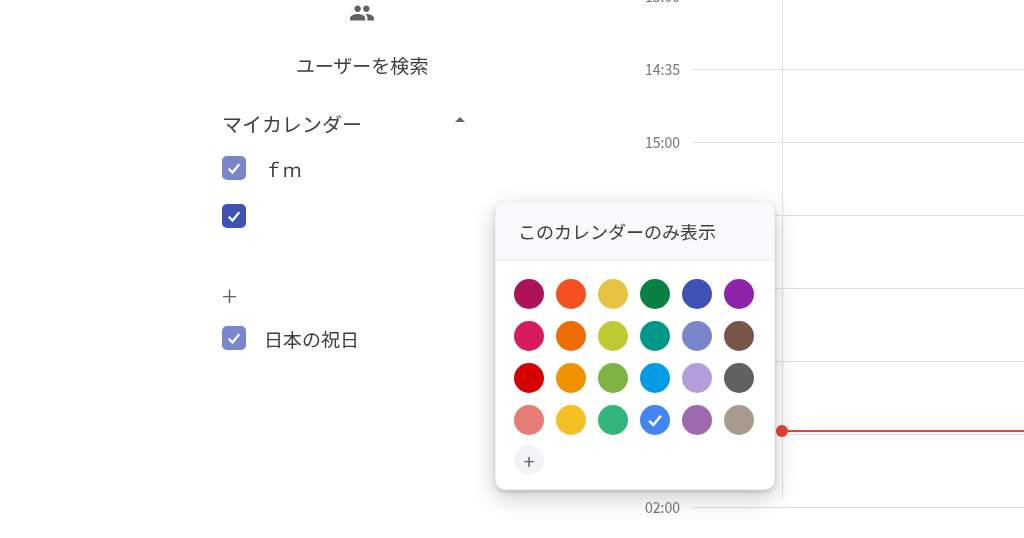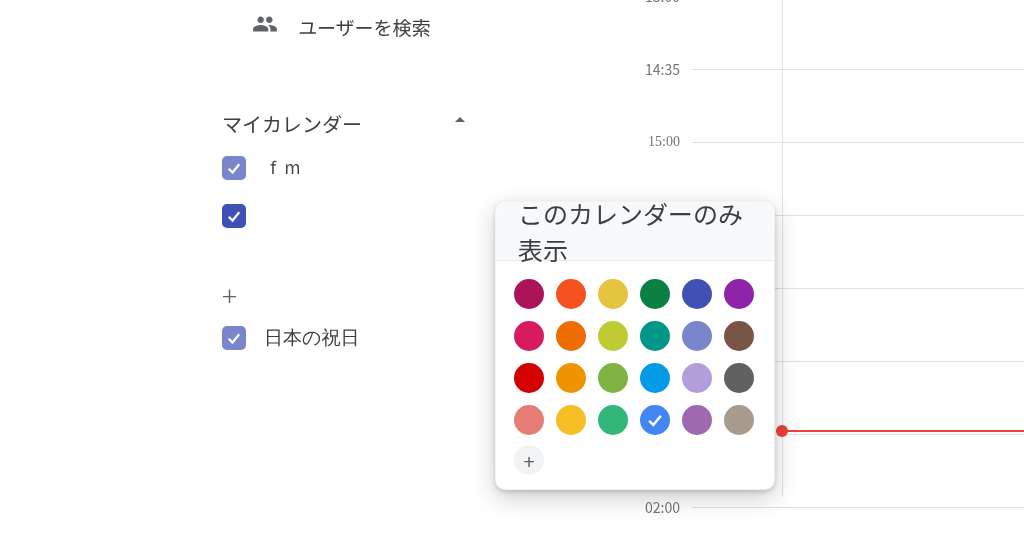--- a/index.html
+++ b/index.html
@@ -24,20 +24,21 @@
 
   .search-row {
     display: flex;
     align-items: center;
     gap: 20px;
     height: 52px;
     color: #3c4043;
     font-size: 19px;
     margin-bottom: 34px;
     padding-left: 30px;
+    flex-direction: column;
   }
   .search-row .icon svg {
     width: 26px;
     height: 26px;
     fill: #5f6368;
   }
 
   .section-header {
     display: flex;
     align-items: flex-end;
@@ -53,21 +54,20 @@
   }
   .section-header .add-icon {
     font-size: 28px;
     line-height: 1;
     color: #5f6368;
     font-weight: 300;
   }
 
   .cal-list {
     margin-top: 6px;
-    font-family: Liberation Serif, serif;
   }
   .cal-item {
     display: flex;
     align-items: center;
     gap: 18px;
     height: 48px;
     font-size: 19px;
     cursor: pointer;
   }
   .cal-item .cal-checkbox {
@@ -154,21 +154,21 @@
     background: #ffffff;
     border-radius: 10px;
     box-shadow: 0 2px 4px rgba(0,0,0,0.15), 0 8px 24px rgba(0,0,0,0.2);
     border: 1px solid rgba(0,0,0,0.05);
   }
   .popover-header {
     height: 58px;
     display: flex;
     align-items: center;
     padding: 0 22px;
-    font-size: 25px;
+    font-size: 18px;
     border-bottom: 1px solid #e8eaed;
     border-radius: 10px 10px 0 0;
     background: #f8f9fa;
     cursor: pointer;
   }
   .color-grid-wrap {
     padding: 18px 18px 14px 18px;
   }
   .color-grid {
     display: grid;
@@ -205,21 +205,21 @@
     justify-content: center;
     cursor: pointer;
   }
 </style>
 </head>
 <body>
 
 <div class="time-col" id="time-col">
     <div class="time-label" style="top: 36.5px;">13:00</div>
     <div class="time-label" style="top: 109.5px;">14:35</div>
-    <div class="time-label" style="top: 182.5px; font-family: Liberation Serif, serif;">15:00</div>
+    <div class="time-label" style="top: 182.5px;">15:00</div>
     <div class="time-label" style="top: 255.5px;">16:00</div>
     <div class="time-label" style="top: 328.5px;">17:00</div>
     <div class="time-label" style="top: 401.5px;">18:00</div>
     <div class="time-label" style="top: 474.5px;">19:00</div>
     <div class="time-label" style="top: 547.5px;">02:00</div>
   </div>
 
 <div class="grid" id="grid">
     <div class="hline" style="top: 109.5px;"></div>
     <div class="hline" style="top: 182.5px;"></div>

